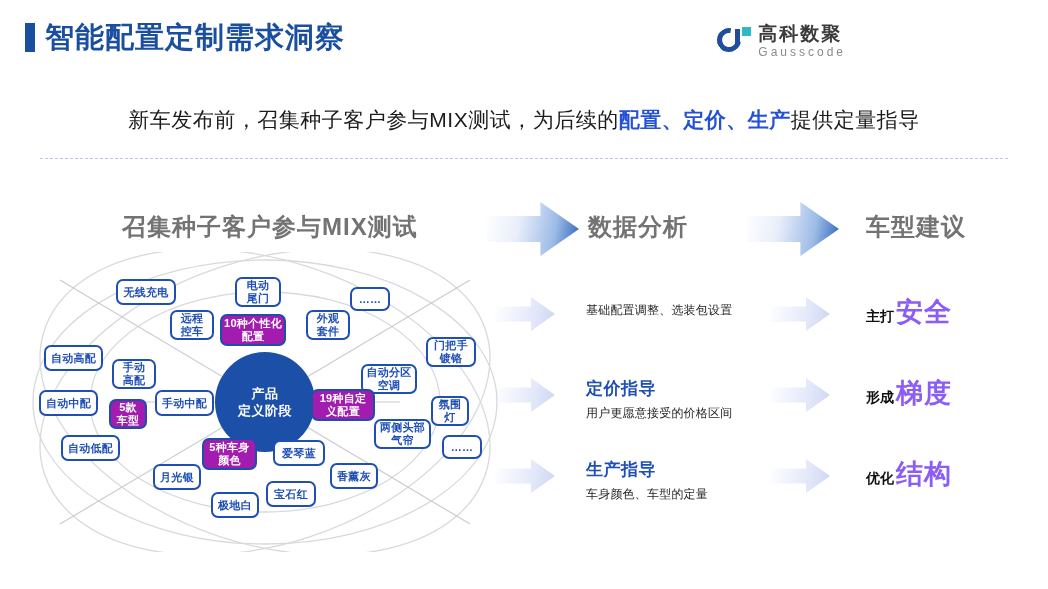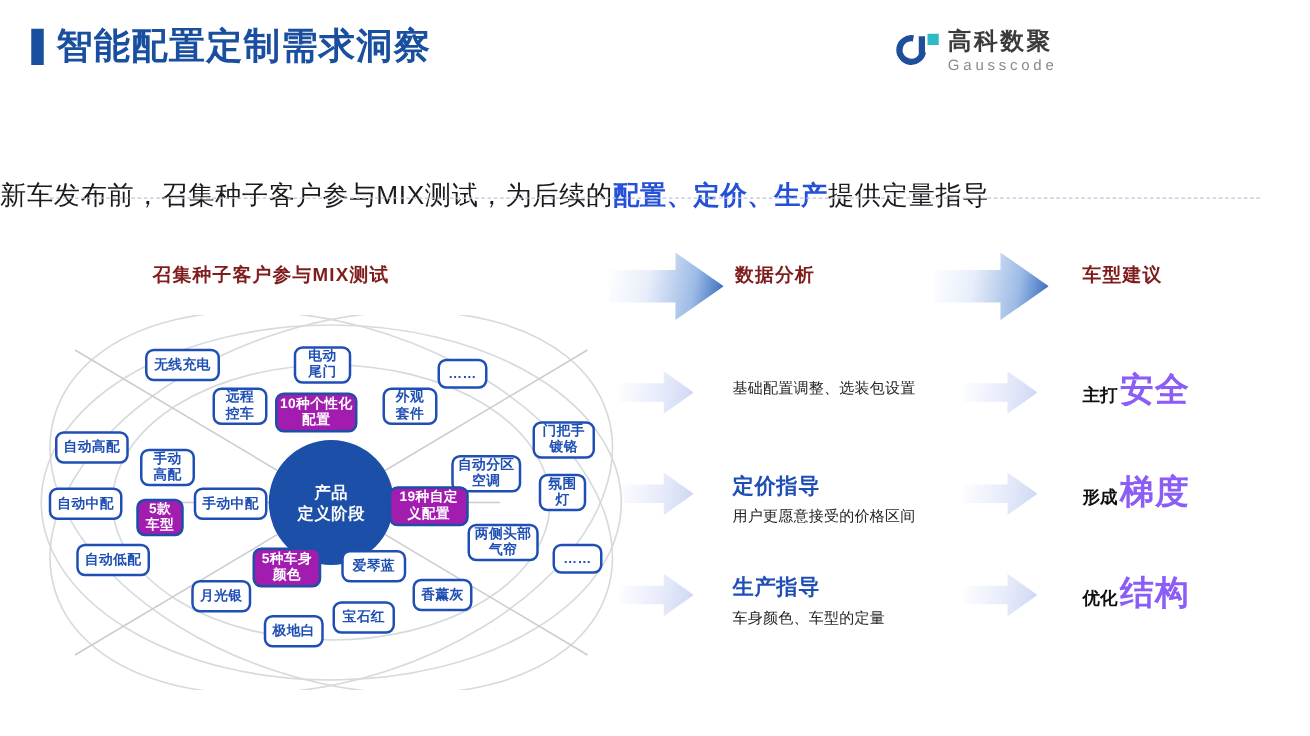--- a/index.html
+++ b/index.html
@@ -18,26 +18,26 @@
   .logo{position:absolute;right:22px;top:20px;height:42px;display:flex;align-items:center;gap:7px;}
   .logo-mark{position:relative;width:34px;height:34px;}
   .logo-ring{position:absolute;left:0;top:4px;width:24px;height:24px;border:5px solid #1f4e9c;border-radius:50%;border-right-color:transparent;transform:rotate(-35deg);box-sizing:border-box;}
   .logo-bar{position:absolute;left:18px;top:5px;width:5px;height:16px;background:#1f4e9c;}
   .logo-sq{position:absolute;left:25px;top:3px;width:9px;height:9px;background:#2fb9c6;}
   .logo-txt{display:flex;flex-direction:column;line-height:1;}
   .logo-cn{font-size:19px;font-weight:bold;color:#3b3b3b;letter-spacing:2px;}
   .logo-en{font-size:12px;color:#8a8a8a;letter-spacing:3.0px;margin-top:3px;text-align:center;}
 
   
-  .subtitle{position:absolute;left:0;top:106px;width:1048px;text-align:left;font-size:21px;color:#1b1b1b;letter-spacing:.5px;margin-top:36px;}
+  .subtitle{position:absolute;left:0;top:106px;width:1048px;text-align:center;font-size:21px;color:#1b1b1b;letter-spacing:.5px;}
   .subtitle b{color:#2551d6;font-weight:bold;}
   .divider{position:absolute;left:40px;top:158px;width:968px;height:0;border-top:1.5px dashed #b9c6e0;}
 
   
-  .col-head{position:absolute;font-size:15px;font-weight:bold;color:#7f1d1d;letter-spacing:1px;}
+  .col-head{position:absolute;font-size:24px;font-weight:bold;color:#737373;letter-spacing:1px;}
   #head-left{left:122px;top:211px;}
   #head-mid{left:588px;top:211px;}
   #head-right{left:866px;top:211px;}
 
   
   .big-arrow{position:absolute;width:92px;height:54px;
     background:linear-gradient(100deg,#ffffff 0%,#e8eefa 35%,#9dbbe6 72%,#2a62b8 100%);
     clip-path:polygon(0% 26%,58% 26%,58% 0%,100% 50%,58% 100%,58% 74%,0% 74%);}
   #big-arrow-1{left:487px;top:202px;}
   #big-arrow-2{left:747px;top:202px;}
@@ -214,21 +214,21 @@
         <div>手动</div>
         <div>高配</div>
       </div>
     </div>
     <div class="node" style="left: 341px; top: 112px; width: 56px; height: 30px;">
       <div>
         <div>自动分区</div>
         <div>空调</div>
       </div>
     </div>
-    <div class="node" style="left: 411px; top: 127px; width: 38px; height: 30px;">
+    <div class="node" style="left: 411px; top: 144px; width: 38px; height: 30px;">
       <div>
         <div>氛围</div>
         <div>灯</div>
       </div>
     </div>
     <div class="node" style="left: 19px; top: 138px; width: 59px; height: 26px;">
       <div>
         <div>自动中配</div>
       </div>
     </div>

